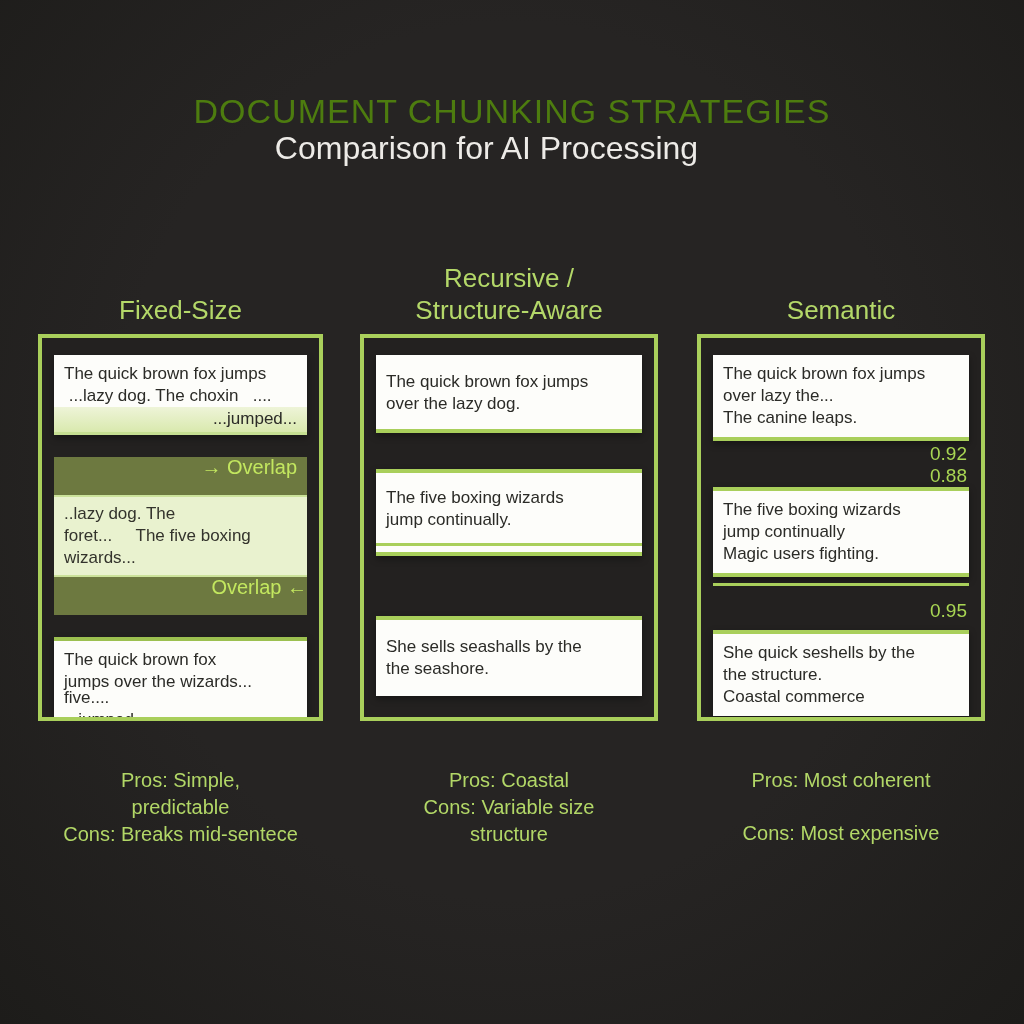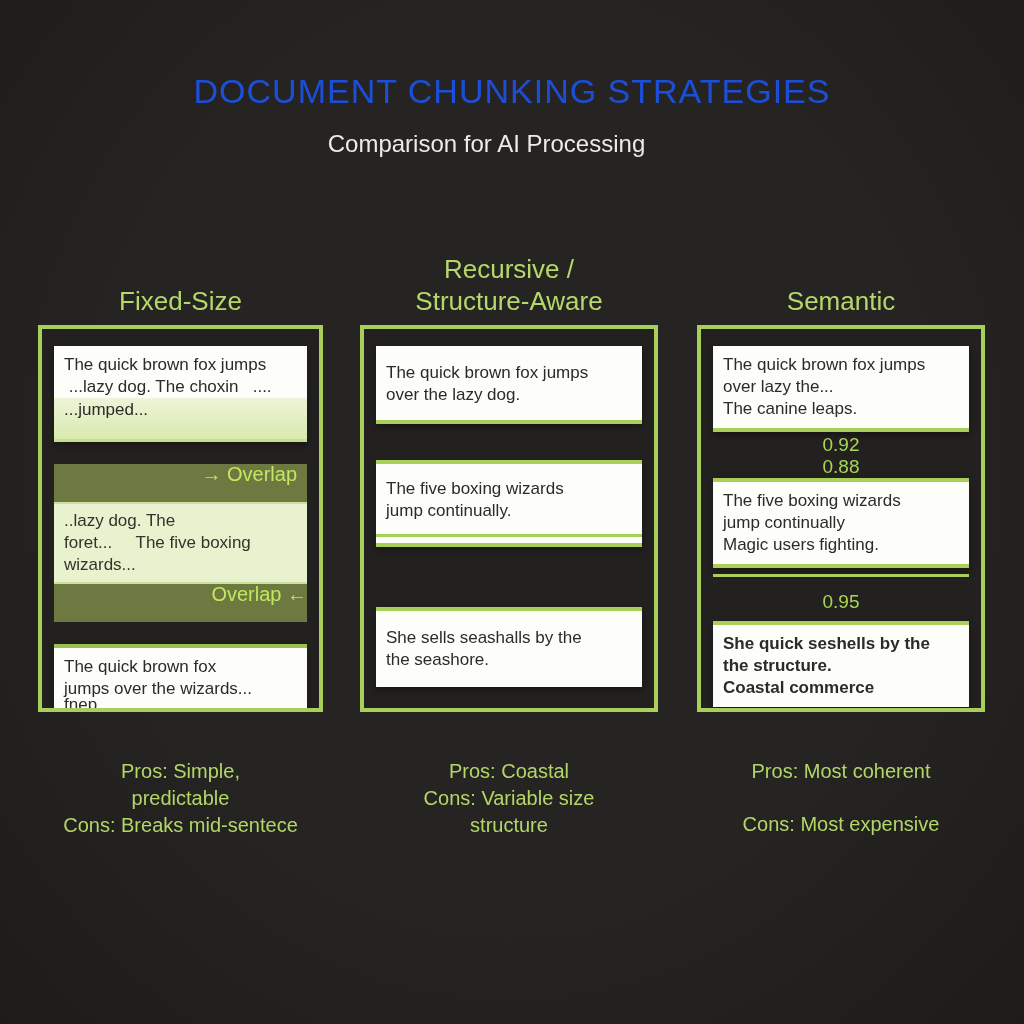--- a/index.html
+++ b/index.html
@@ -4,29 +4,29 @@
 <style>
   * { margin:0; padding:0; box-sizing:border-box; }
   html,body { width:1024px; height:1024px; }
   body {
     position:relative;
     font-family:"Liberation Sans", sans-serif;
     background:radial-gradient(ellipse at 50% 45%, #262423 55%, #1d1c1a 100%);
     overflow:hidden;
   }
   .title {
-    position:absolute; top:72px; left:0; width:1024px;
-    text-align:center; color:#1d4ed8; font-size:34px; font-weight:400;
+    position:absolute; top:92px; left:0; width:1024px;
+    text-align:center; color:#4d7c0f; font-size:34px; font-weight:400;
     letter-spacing:1px;
   }
   .subtitle {
     position:absolute; top:130px; left:0; width:973px;
-    text-align:center; color:#edebe7; font-size:24px; font-weight:400;
+    text-align:center; color:#edebe7; font-size:32px; font-weight:400;
   }
-  .column { position:absolute; top:243px; }
+  .column { position:absolute; top:252px; }
   .col-fixed    { left:38px;  width:285px; }
   .col-recursive{ left:360px; width:298px; }
   .col-semantic { left:697px; width:288px; }
   .col-header {
     height:82px; display:flex; flex-direction:column;
     justify-content:flex-end; align-items:center;
     color:#b4d869; font-size:26px; font-weight:500; line-height:32px;
     text-align:center; padding-bottom:8px;
   }
   .box {
@@ -35,21 +35,21 @@
   }
   .chunk {
     background:#fdfdfa; color:#2b2b27;
     box-shadow:0 3px 7px rgba(0,0,0,0.35);
   }
   .line { font-size:17px; line-height:22px; white-space:pre-wrap; }
   
   .col-fixed .chunk1 { margin-top:17px; padding:8px 0 0; border-bottom:3px solid #c6df92; }
   .col-fixed .chunk1 .line { padding:0 10px; }
   .col-fixed .chunk1 .band-line {
-    background:linear-gradient(#eef4d8, #d9e9ae); padding-top:1px; padding-bottom:18px;
+    background:linear-gradient(#eef4d8, #d9e9ae); padding-top:1px; padding-bottom:2px;text-align:right;
   }
   .overlap-band {
     height:40px; background:#6d7940; color:#c3e75f;
     font-size:20px; line-height:21px; font-weight:500;
   }
   .overlap-band.top { margin-top:22px; border-bottom:2px solid #cbe29a; text-align:right; padding-right:10px; }
   .overlap-band.bottom { border-top:2px solid #cbe29a; text-align:right; padding-left:10px; }
   .col-fixed .chunk2 {
     background:#e9f2cf; color:#33332c; padding:6px 10px;
     box-shadow:none;
@@ -57,22 +57,22 @@
   .col-fixed .chunk3 { margin-top:22px; border-top:4px solid #9cc050; padding:8px 10px 2px; }
   .col-fixed .chunk3 .line:nth-child(3) { margin-top:-6px; }
   
   .col-recursive .chunk1 { margin-top:17px; padding:16px 10px 14px; border-bottom:4px solid #a9cf5b; }
   .col-recursive .chunk2 { margin-top:36px; padding:14px 10px 0; border-top:4px solid #a9cf5b; border-bottom:4px solid #a9cf5b; }
   .col-recursive .chunk2 .inner-rule { height:3px; background:#a9cf5b; margin:12px -10px 6px; }
   .col-recursive .chunk3 { margin-top:60px; padding:16px 10px; border-top:4px solid #a9cf5b; }
   
   .col-semantic .chunk1 { margin-top:17px; padding:8px 10px; border-bottom:4px solid #a9cf5b; }
   .col-semantic .chunk2 { padding:8px 10px; border-top:4px solid #a9cf5b; border-bottom:4px solid #a9cf5b; }
-  .col-semantic .chunk3 { margin-top:8px; padding:8px 10px; border-top:4px solid #a9cf5b;font-weight:bold; }
-  .scores { text-align:center; padding:2px 2px 0; }
+  .col-semantic .chunk3 { margin-top:8px; padding:8px 10px; border-top:4px solid #a9cf5b; }
+  .scores { text-align:right; padding:2px 2px 0; }
   .score { color:#a8d653; font-size:19px; line-height:22px; font-weight:500; }
   .rule { height:3px; background:#a9cf5b; margin-top:6px; }
   .score-single { margin:12px 0 0; }
   
   .procon {
     margin-top:46px; text-align:center; color:#b2d767;
     font-size:20px; line-height:27px; font-weight:500;
   }
   .procon .gap { margin-top:26px; }
 </style>
@@ -101,21 +101,21 @@
       <div class="line">foret...     The five boxing</div>
       <div class="line">wizards...</div>
     </div>
     <div class="overlap-band bottom">
       <span>Overlap</span>
       <span>←</span>
     </div>
     <div class="chunk chunk3">
       <div class="line">The quick brown fox</div>
       <div class="line">jumps over the wizards...</div>
-      <div class="line">fnep....</div>
+      <div class="line">five....</div>
       <div class="line">...jumped.</div>
     </div>
   </div>
   <div class="procon">
     <div>Pros: Simple,</div>
     <div>predictable</div>
     <div>Cons: Breaks mid-sentece</div>
   </div>
 </div>
 

